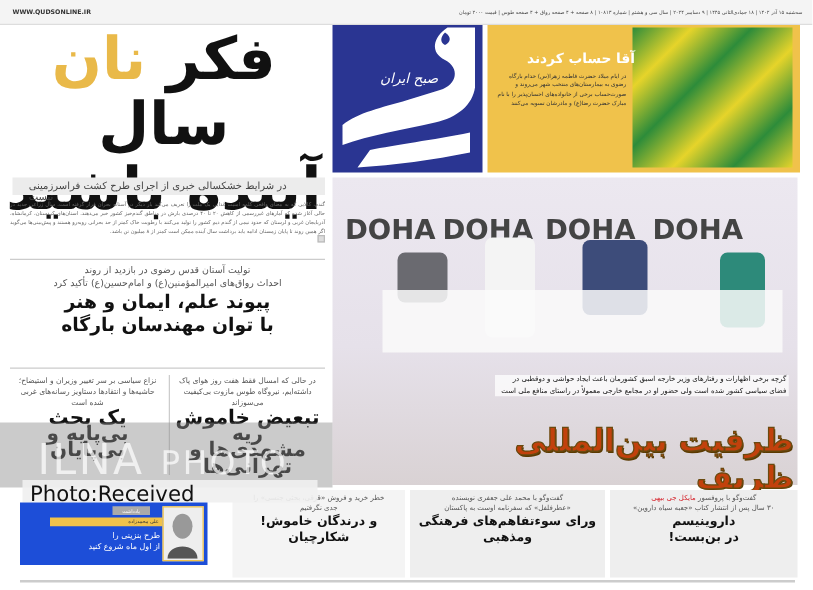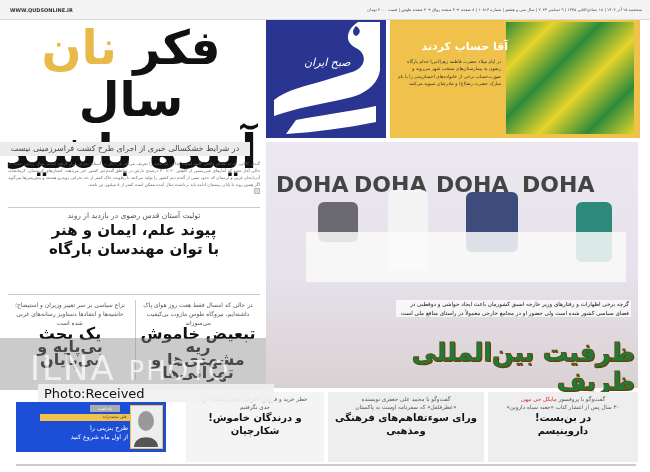--- a/index.html
+++ b/index.html
@@ -2,47 +2,47 @@
 <html><head>
 <meta charset="utf-8">
 <style>
 *{box-sizing:border-box;margin:0;padding:0}
 body{width:650px;height:472px;background:#fff;font-family:"DejaVu Sans",sans-serif;position:relative;overflow:hidden;color:#222}
 .topbar{position:absolute;left:0;top:0;width:650px;height:20px;border-bottom:1px solid #ddd;background:#f4f4f4}
 .url{position:absolute;left:10px;top:7px;font-size:5px;color:#333;font-weight:bold}
 .dateline{position:absolute;right:8px;top:7px;font-size:4px;color:#444;direction:rtl}
 .headline{position:absolute;left:2px;top:22px;width:258px;height:112px;direction:rtl;text-align:center;font-weight:900;line-height:52px;font-size:47px;color:#111}
 .headline .gold{color:#e9b949}
-.sub-headline{position:absolute;left:0;top:142px;width:250px;height:14px;background:#ececec;font-size:8px;direction:rtl;text-align:center;padding:2px 2px;color:#444}
+.sub-headline{position:absolute;left:10px;top:142px;width:250px;height:14px;background:#ececec;font-size:8px;direction:rtl;text-align:left;padding:2px 13px;color:#444}
 .lead{position:absolute;left:8px;top:160px;width:252px;font-size:4.2px;line-height:7px;direction:rtl;text-align:justify;color:#666}
 .pg{display:inline-block;width:6px;height:6px;background:#ddd;border:1px solid #bbb}
 .story2{position:absolute;left:8px;top:210px;width:252px;text-align:center;direction:rtl}
 .story2 .kicker{font-size:7.5px;color:#555;line-height:11px}
 .story2 .title{font-size:15px;font-weight:900;line-height:19px;color:#111}
 .divider{position:absolute;height:1px;background:#ccc}
 .col{position:absolute;direction:rtl;text-align:center}
 .col .kicker{font-size:6px;line-height:9px;color:#555}
 .col .title{font-size:16px;font-weight:bold;line-height:13px;color:#111}
 .logo{position:absolute;left:266px;top:20px;width:120px;height:118px;background:#2a3592}
 .promo{position:absolute;left:390px;top:20px;width:250px;height:118px;background:#f0c24b}
 .promo .ptitle{position:absolute;right:132px;top:20px;font-size:11px;font-weight:bold;color:#fff;direction:rtl}
 .promo .ptext{position:absolute;left:6px;top:38px;width:105px;font-size:4.6px;line-height:7.4px;direction:rtl;text-align:right;color:#333}
 .promo .photo{position:absolute;right:6px;top:2px;width:128px;height:112px;background:linear-gradient(135deg,#2d8c3a 0%,#e6d42a 20%,#2d8c3a 40%,#e6d42a 60%,#2d8c3a 80%,#e6d42a 100%)}
 .mainphoto{position:absolute;left:266px;top:142px;width:372px;height:246px;background:linear-gradient(#ece8f0 0%,#e6e1ea 55%,#d9d2d4 100%)}
 .doha{position:absolute;top:30px;font-size:22px;font-weight:bold;color:#444}
 .caption{position:absolute;left:396px;top:300px;width:235px;font-size:5.6px;line-height:8.6px;direction:rtl;text-align:right;color:#111;background:rgba(255,255,255,.75);padding:0 2px}
-.main-title{position:absolute;left:370px;top:338px;width:265px;text-align:right;direction:rtl;font-size:25px;font-weight:900;color:#15803d;-webkit-text-stroke:1px #6a4a10;text-shadow:1px 1px 0 #5a3a00}
+.main-title{position:absolute;left:370px;top:338px;width:265px;text-align:right;direction:rtl;font-size:25px;font-weight:900;color:#c2410c;-webkit-text-stroke:1px #6a4a10;text-shadow:1px 1px 0 #5a3a00}
 .bottom{position:absolute;top:392px;height:70px;background:#eee;direction:rtl;text-align:center;padding-top:3px}
 .bottom .kicker{font-size:5.6px;line-height:8px;color:#555}
 .bottom .kicker .red{color:#d6262e}
 .bottom .title{font-size:10px;font-weight:bold;line-height:13px;color:#111}
 .watermark{position:absolute;left:0;top:338px;width:266px;height:52px;background:rgba(140,140,140,.45)}
 .wm-text{position:absolute;left:30px;top:348px;font-size:34px;color:rgba(255,255,255,.7);letter-spacing:2px}
 .wm-text .light{font-weight:normal;font-size:26px}
-.photo-credit{position:absolute;left:38px;top:384px;width:236px;height:18px;background:rgba(240,240,240,.92);font-size:13px;padding:2px 6px;color:#111}
+.photo-credit{position:absolute;left:18px;top:384px;width:236px;height:18px;background:rgba(240,240,240,.92);font-size:17px;padding:2px 6px;color:#111}
 .column-box{position:absolute;left:16px;top:402px;width:150px;height:50px;background:#1d4ed8}
 .column-box .tag{position:absolute;right:46px;top:3px;font-size:4px;background:#aaa;color:#fff;padding:1px 8px}
 .column-box .author{position:absolute;right:36px;top:12px;width:90px;height:7px;background:#f0c24b;font-size:4px;text-align:right;padding-right:3px;color:#333;direction:rtl}
 .column-box .ctitle{position:absolute;right:38px;top:22px;font-size:6.4px;line-height:9px;color:#fff;direction:rtl;text-align:right}
 .column-box .face{position:absolute;right:3px;top:3px;width:33px;height:44px;background:#eee;border:1.5px solid #f0c24b}
 .bottomline{position:absolute;left:16px;top:464px;width:620px;height:2px;background:#ccc}
 </style>
 </head>
 <body>
 
@@ -59,20 +59,21 @@
 <div class="sub-headline">در شرایط خشکسالی خبری از اجرای طرح کشت فراسرزمینی نیست</div>
 <div class="lead">
   <span>گندم، کالایی که به معنای واقعی کلمه امنیت غذایی یک ملت را تعریف می‌کند بار دیگر در آستانه بحران قرار گرفته است. سال زراعی جدید در حالی آغاز شده که آمارهای غیررسمی از کاهش ۲۰ تا ۴۰ درصدی بارش در مناطق گندم‌خیز کشور خبر می‌دهند. استان‌های کردستان، کرمانشاه، آذربایجان غربی و لرستان که حدود نیمی از گندم دیم کشور را تولید می‌کنند با رطوبت خاک کمتر از حد بحرانی روبه‌رو هستند و پیش‌بینی‌ها می‌گوید اگر همین روند تا پایان زمستان ادامه یابد برداشت سال آینده ممکن است کمتر از ۸ میلیون تن باشد.</span>
   <div><span class="pg"></span></div>
 </div>
 
 <div class="divider" style="left:8px;top:207px;width:252px"></div>
 
 <div class="story2">
   <div class="kicker">تولیت آستان قدس رضوی در بازدید از روند</div>
+  <div class="kicker">احداث رواق‌های امیرالمؤمنین(ع) و امام‌حسین(ع) تأکید کرد</div>
   <div class="title">پیوند علم، ایمان و هنر</div>
   <div class="title">با توان مهندسان بارگاه</div>
 </div>
 
 <div class="divider" style="left:8px;top:294px;width:252px"></div>
 
 <div class="col" style="left:138px;top:300px;width:120px">
   <div class="kicker">در حالی که امسال فقط هفت روز هوای پاک داشته‌ایم، نیروگاه طوس مازوت بی‌کیفیت می‌سوزاند</div>
   <div class="title">تبعیض خاموش ریه</div>
   <div class="title">مشهدی‌ها و تهرانی‌ها</div>
@@ -111,22 +112,22 @@
     <div style="position:absolute;left:270px;top:20px;width:36px;height:60px;background:#2d8a7a;border-radius:6px"></div>
     <div style="position:absolute;left:0;top:50px;width:320px;height:50px;background:#fafafa;opacity:.85"></div>
   </div>
 </div>
 <div class="caption">گرچه برخی اظهارات و رفتارهای وزیر خارجه اسبق کشورمان باعث ایجاد حواشی و دوقطبی در فضای سیاسی کشور شده است ولی حضور او در مجامع خارجی معمولاً در راستای منافع ملی است</div>
 <div class="main-title">ظرفیت بین‌المللی ظریف</div>
 
 <div class="bottom" style="left:488px;width:150px">
   <div class="kicker"><span>گفت‌وگو با پروفسور </span><span class="red">مایکل جی بیهی</span></div>
   <div class="kicker">۳۰ سال پس از انتشار کتاب «جعبه سیاه داروین»</div>
+  <div class="title">داروینیسم</div>
   <div class="title">در بن‌بست!</div>
-  <div class="title">داروینیسم</div>
 </div>
 <div class="bottom" style="left:328px;width:156px">
   <div class="kicker">گفت‌وگو با محمد علی جعفری نویسنده</div>
   <div class="kicker">«عطرفلفل» که سفرنامه اوست به پاکستان</div>
   <div class="title">ورای سوءتفاهم‌های فرهنگی</div>
   <div class="title">ومذهبی</div>
 </div>
 <div class="bottom" style="left:186px;width:138px;background:#f4f4f4">
   <div class="kicker">خطر خرید و فروش «قرقی، بحثی جنسی» را</div>
   <div class="kicker">جدی نگرفتیم</div>

